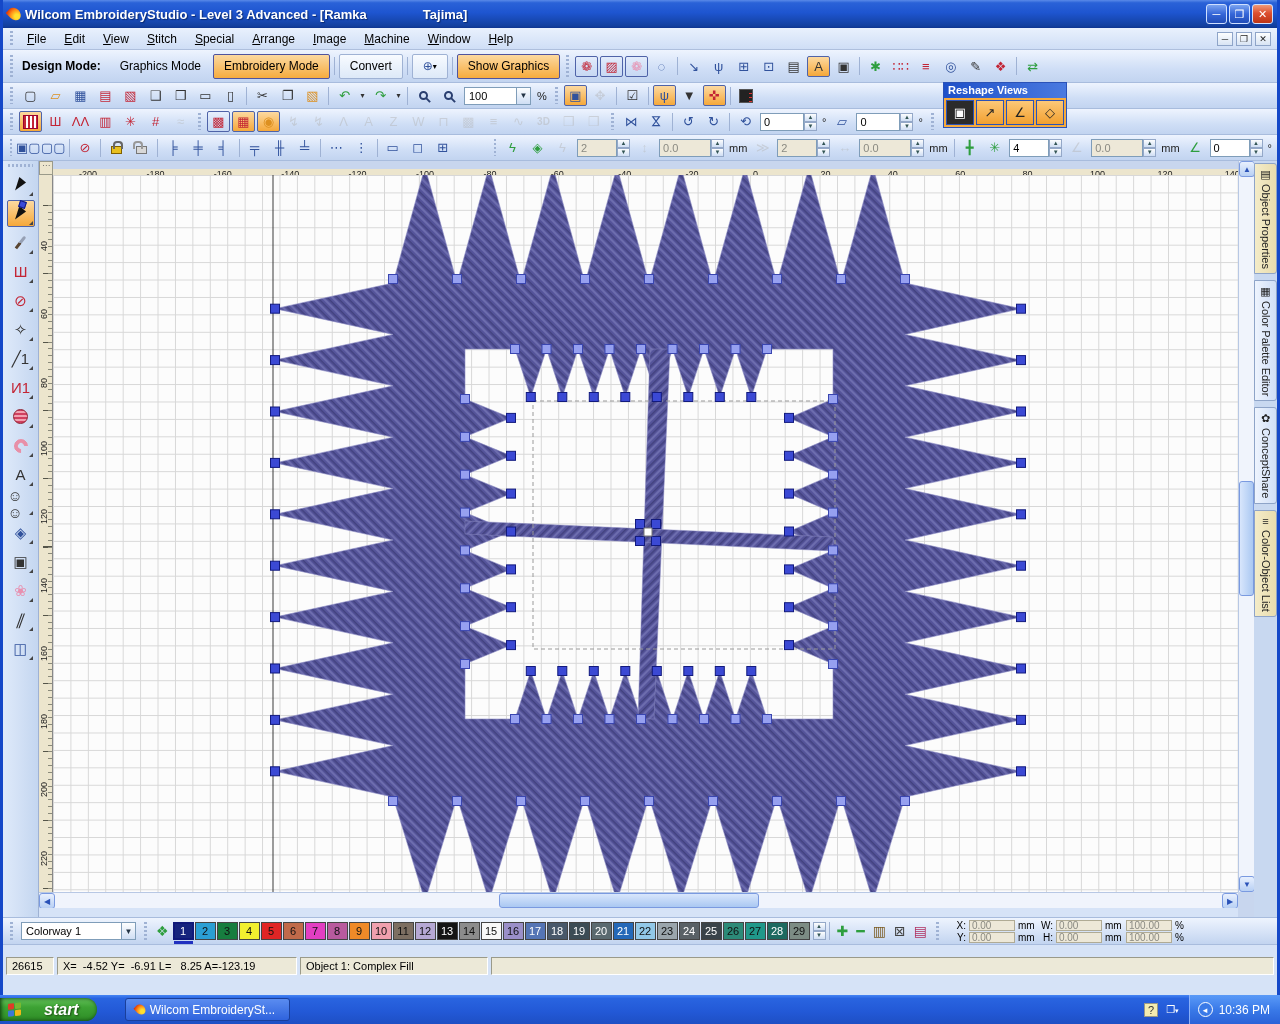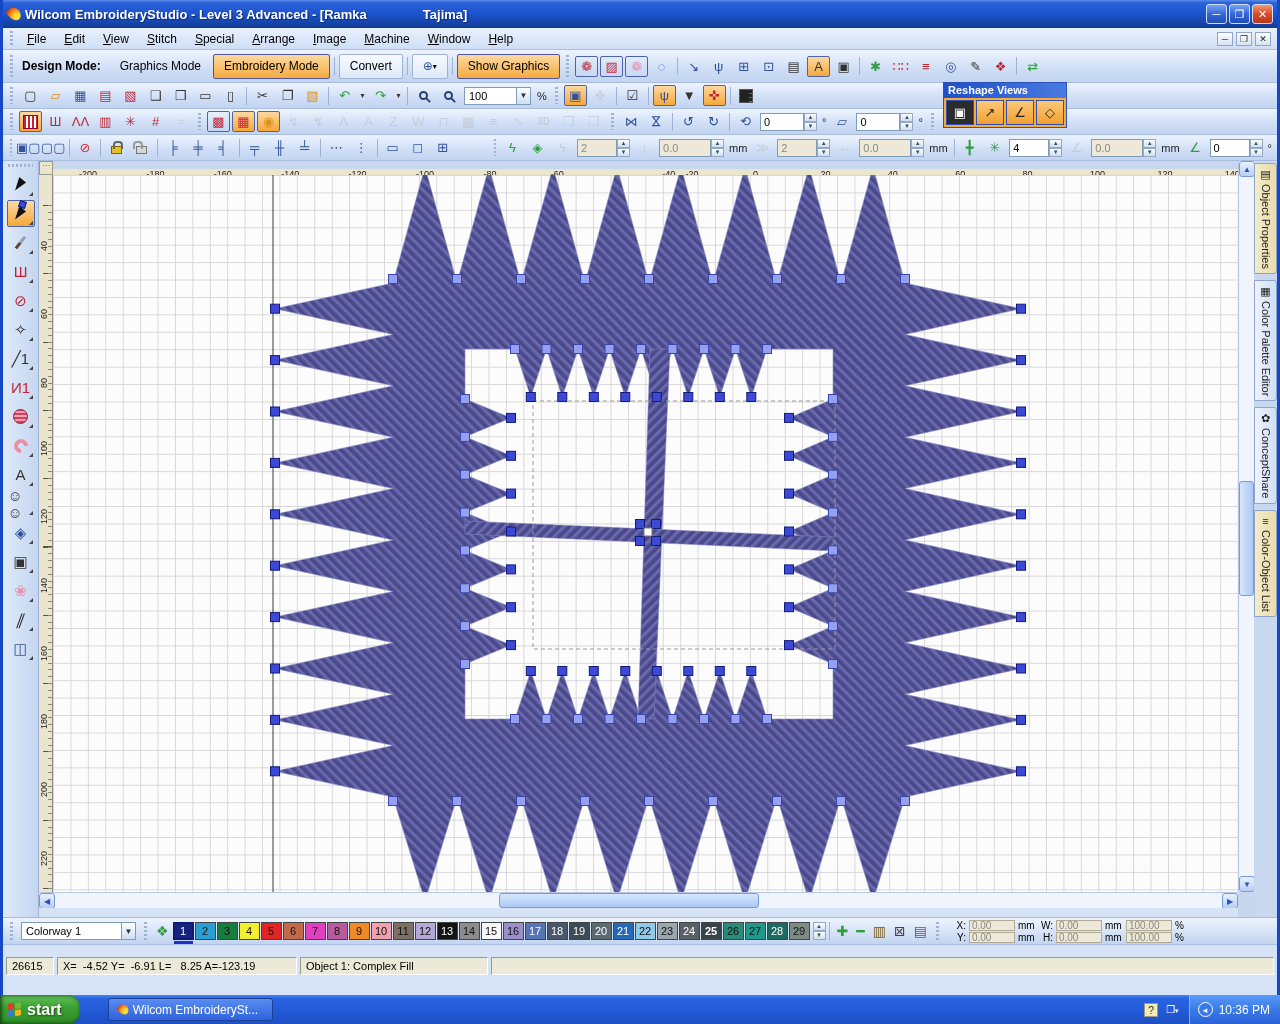--- a/index.html
+++ b/index.html
@@ -143,23 +143,23 @@
   .xywh input{width:46px;height:11px;border:1px solid #b0ab95;background:#ede8d8;color:#8a8a82;font-size:10px;padding:0 2px;font-family:inherit;}
   .xywh .u{color:#000;width:18px;}
   
   .spacer{height:11px;}
   .statusrow{display:flex;gap:3px;padding:1px 3px;height:20px;}
   .sfield{background:#ece9d8;border:1px solid;border-color:#9a9a8a #fff #fff #9a9a8a;
     font-size:11px;color:#000;display:flex;align-items:center;padding:0 5px;white-space:pre;}
   
   .taskbar{position:absolute;left:0;top:995px;width:1280px;height:29px;
     background:linear-gradient(180deg,#4585f5 0%,#2964e0 12%,#2258d6 60%,#1e4fc4 100%);display:flex;align-items:center;}
-  .startbtn{height:29px;padding:0 18px 0 8px;border-radius:0 12px 12px 0;display:flex;align-items:center;gap:5px;
+  .startbtn{height:23px;padding:0 18px 0 8px;border-radius:0 12px 12px 0;display:flex;align-items:center;gap:22px;
     background:linear-gradient(180deg,#64c25a 0%,#3da234 40%,#2e8d26 100%);box-shadow:1px 0 4px #083008 inset;
-    color:#fff;font-weight:bold;font-size:16px;text-shadow:1px 1px 2px #1a4a10;}
+    color:#fff;font-style:italic;font-weight:bold;font-size:16px;text-shadow:1px 1px 2px #1a4a10;}
   .xpflag{width:14px;height:14px;display:grid;grid-template-columns:6px 6px;grid-template-rows:6px 6px;gap:1px;transform:skewY(-6deg);}
   .xpflag i{border-radius:1px;}
   .taskitem{height:23px;margin-left:28px;padding:0 10px;display:flex;align-items:center;gap:5px;border-radius:3px;
     border:1px solid #1a3f9a;background:linear-gradient(#5a8cf0,#2f63dd);color:#fff;font-size:12px;min-width:165px;}
   .tray{margin-left:auto;display:flex;align-items:center;height:29px;}
   .trayicon{font-size:12px;color:#fff;margin:0 4px;}
   .qmark{background:#f4ecb0;color:#333;border:1px solid #998;width:14px;height:14px;font-size:11px;
     display:flex;align-items:center;justify-content:center;}
   .clockzone{height:29px;display:flex;align-items:center;gap:6px;padding:0 10px 0 8px;margin-left:6px;
     background:linear-gradient(180deg,#5a9af8 0%,#3a7ae8 50%,#2a62d8 100%);border-left:1px solid #8ab0f8;color:#fff;font-size:12px;}
@@ -687,21 +687,21 @@
       <div class="rcorner"></div>
       <div class="ruler-top" id="ruler-top">
           <span style="left: 26px;">-200</span>
           <span style="left: 93.4px;">-180</span>
           <span style="left: 160.8px;">-160</span>
           <span style="left: 228.2px;">-140</span>
           <span style="left: 295.6px;">-120</span>
           <span style="left: 363px;">-100</span>
           <span style="left: 430.4px;">-80</span>
           <span style="left: 497.8px;">-60</span>
-          <span style="left: 565.2px; margin-left: 44px;">-40</span>
+          <span style="left: 565.2px;">-40</span>
           <span style="left: 632.6px;">-20</span>
           <span style="left: 700px;">0</span>
           <span style="left: 767.4px;">20</span>
           <span style="left: 834.8px;">40</span>
           <span style="left: 902.2px;">60</span>
           <span style="left: 969.6px;">80</span>
           <span style="left: 1037px;">100</span>
           <span style="left: 1104.4px;">120</span>
           <span style="left: 1171.8px;">140</span>
         </div>
@@ -905,21 +905,21 @@
           <div class="sw" style="background: rgb(248, 248, 248); color: rgb(17, 17, 17);">15</div>
           <div class="sw" style="background: rgb(154, 143, 200); color: rgb(17, 17, 17);">16</div>
           <div class="sw" style="background: rgb(85, 117, 181); color: rgb(255, 255, 255);">17</div>
           <div class="sw" style="background: rgb(72, 88, 106); color: rgb(255, 255, 255);">18</div>
           <div class="sw" style="background: rgb(60, 76, 85); color: rgb(255, 255, 255);">19</div>
           <div class="sw" style="background: rgb(90, 106, 112); color: rgb(255, 255, 255);">20</div>
           <div class="sw" style="background: rgb(36, 104, 184); color: rgb(255, 255, 255);">21</div>
           <div class="sw" style="background: rgb(146, 200, 232); color: rgb(17, 17, 17);">22</div>
           <div class="sw" style="background: rgb(154, 165, 172); color: rgb(17, 17, 17);">23</div>
           <div class="sw" style="background: rgb(89, 97, 102); color: rgb(255, 255, 255);">24</div>
-          <div class="sw" style="background: rgb(57, 67, 74); color: rgb(255, 255, 255); font-weight: bold;">25</div>
+          <div class="sw" style="background: rgb(57, 67, 74); color: rgb(255, 255, 255);">25</div>
           <div class="sw" style="background: rgb(44, 138, 120); color: rgb(17, 17, 17);">26</div>
           <div class="sw" style="background: rgb(32, 152, 138); color: rgb(17, 17, 17);">27</div>
           <div class="sw" style="background: rgb(29, 106, 96); color: rgb(255, 255, 255);">28</div>
           <div class="sw" style="background: rgb(124, 140, 132); color: rgb(17, 17, 17);">29</div>
         </span>
       <div class="ud" style="margin-left:2px">
           <b>▲</b>
           <b>▼</b>
         </div>
       <div class="vsep"></div>

